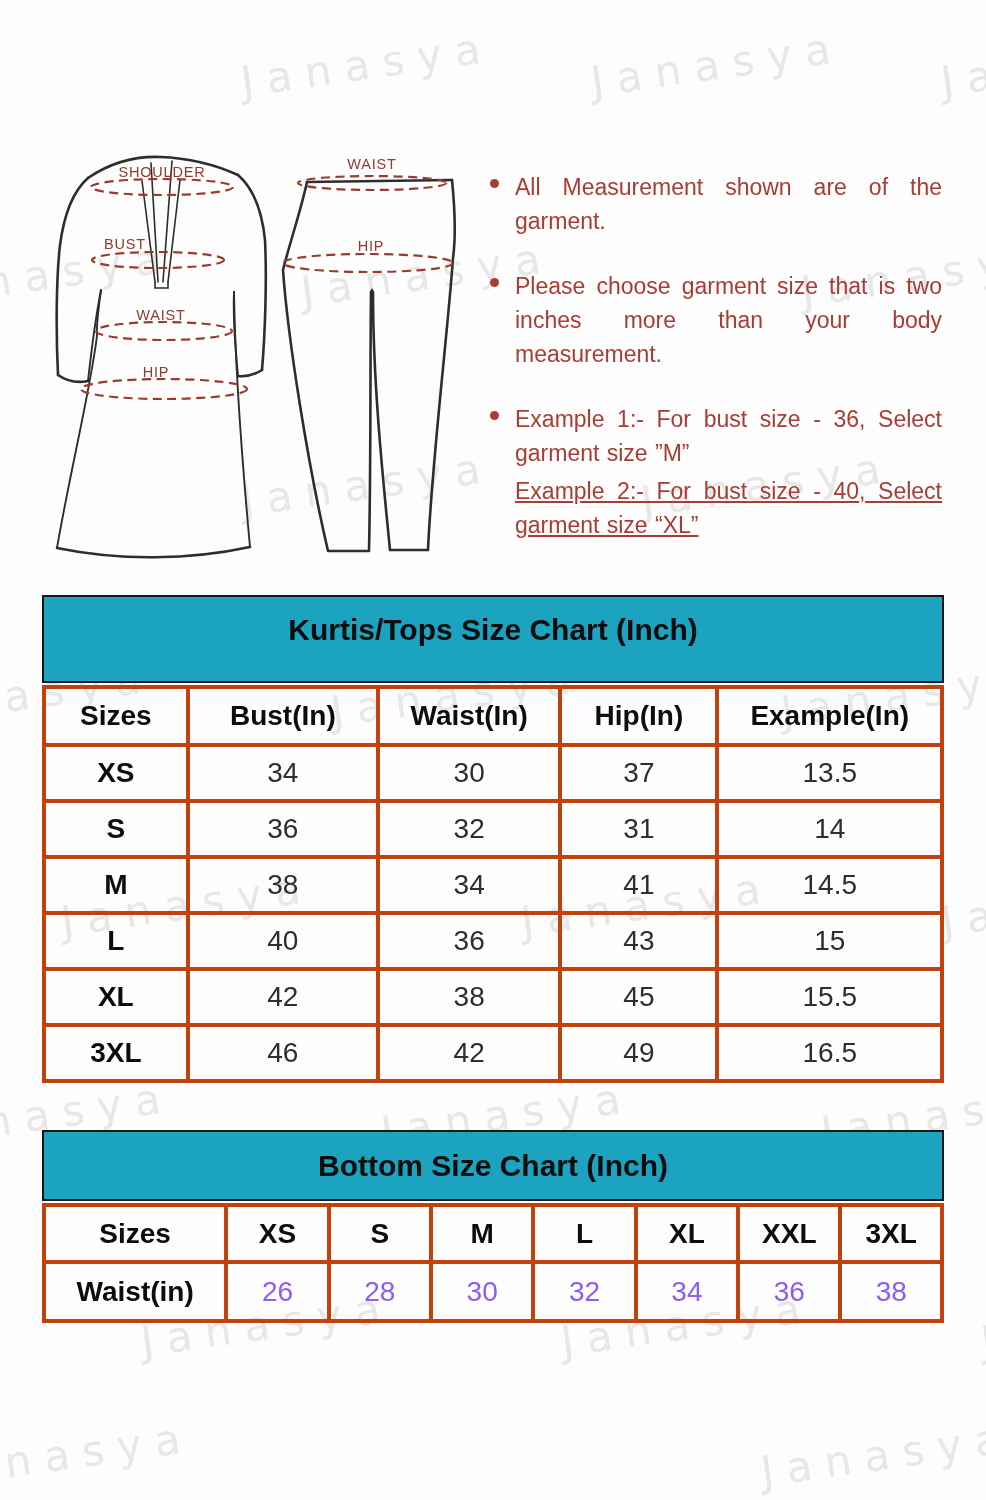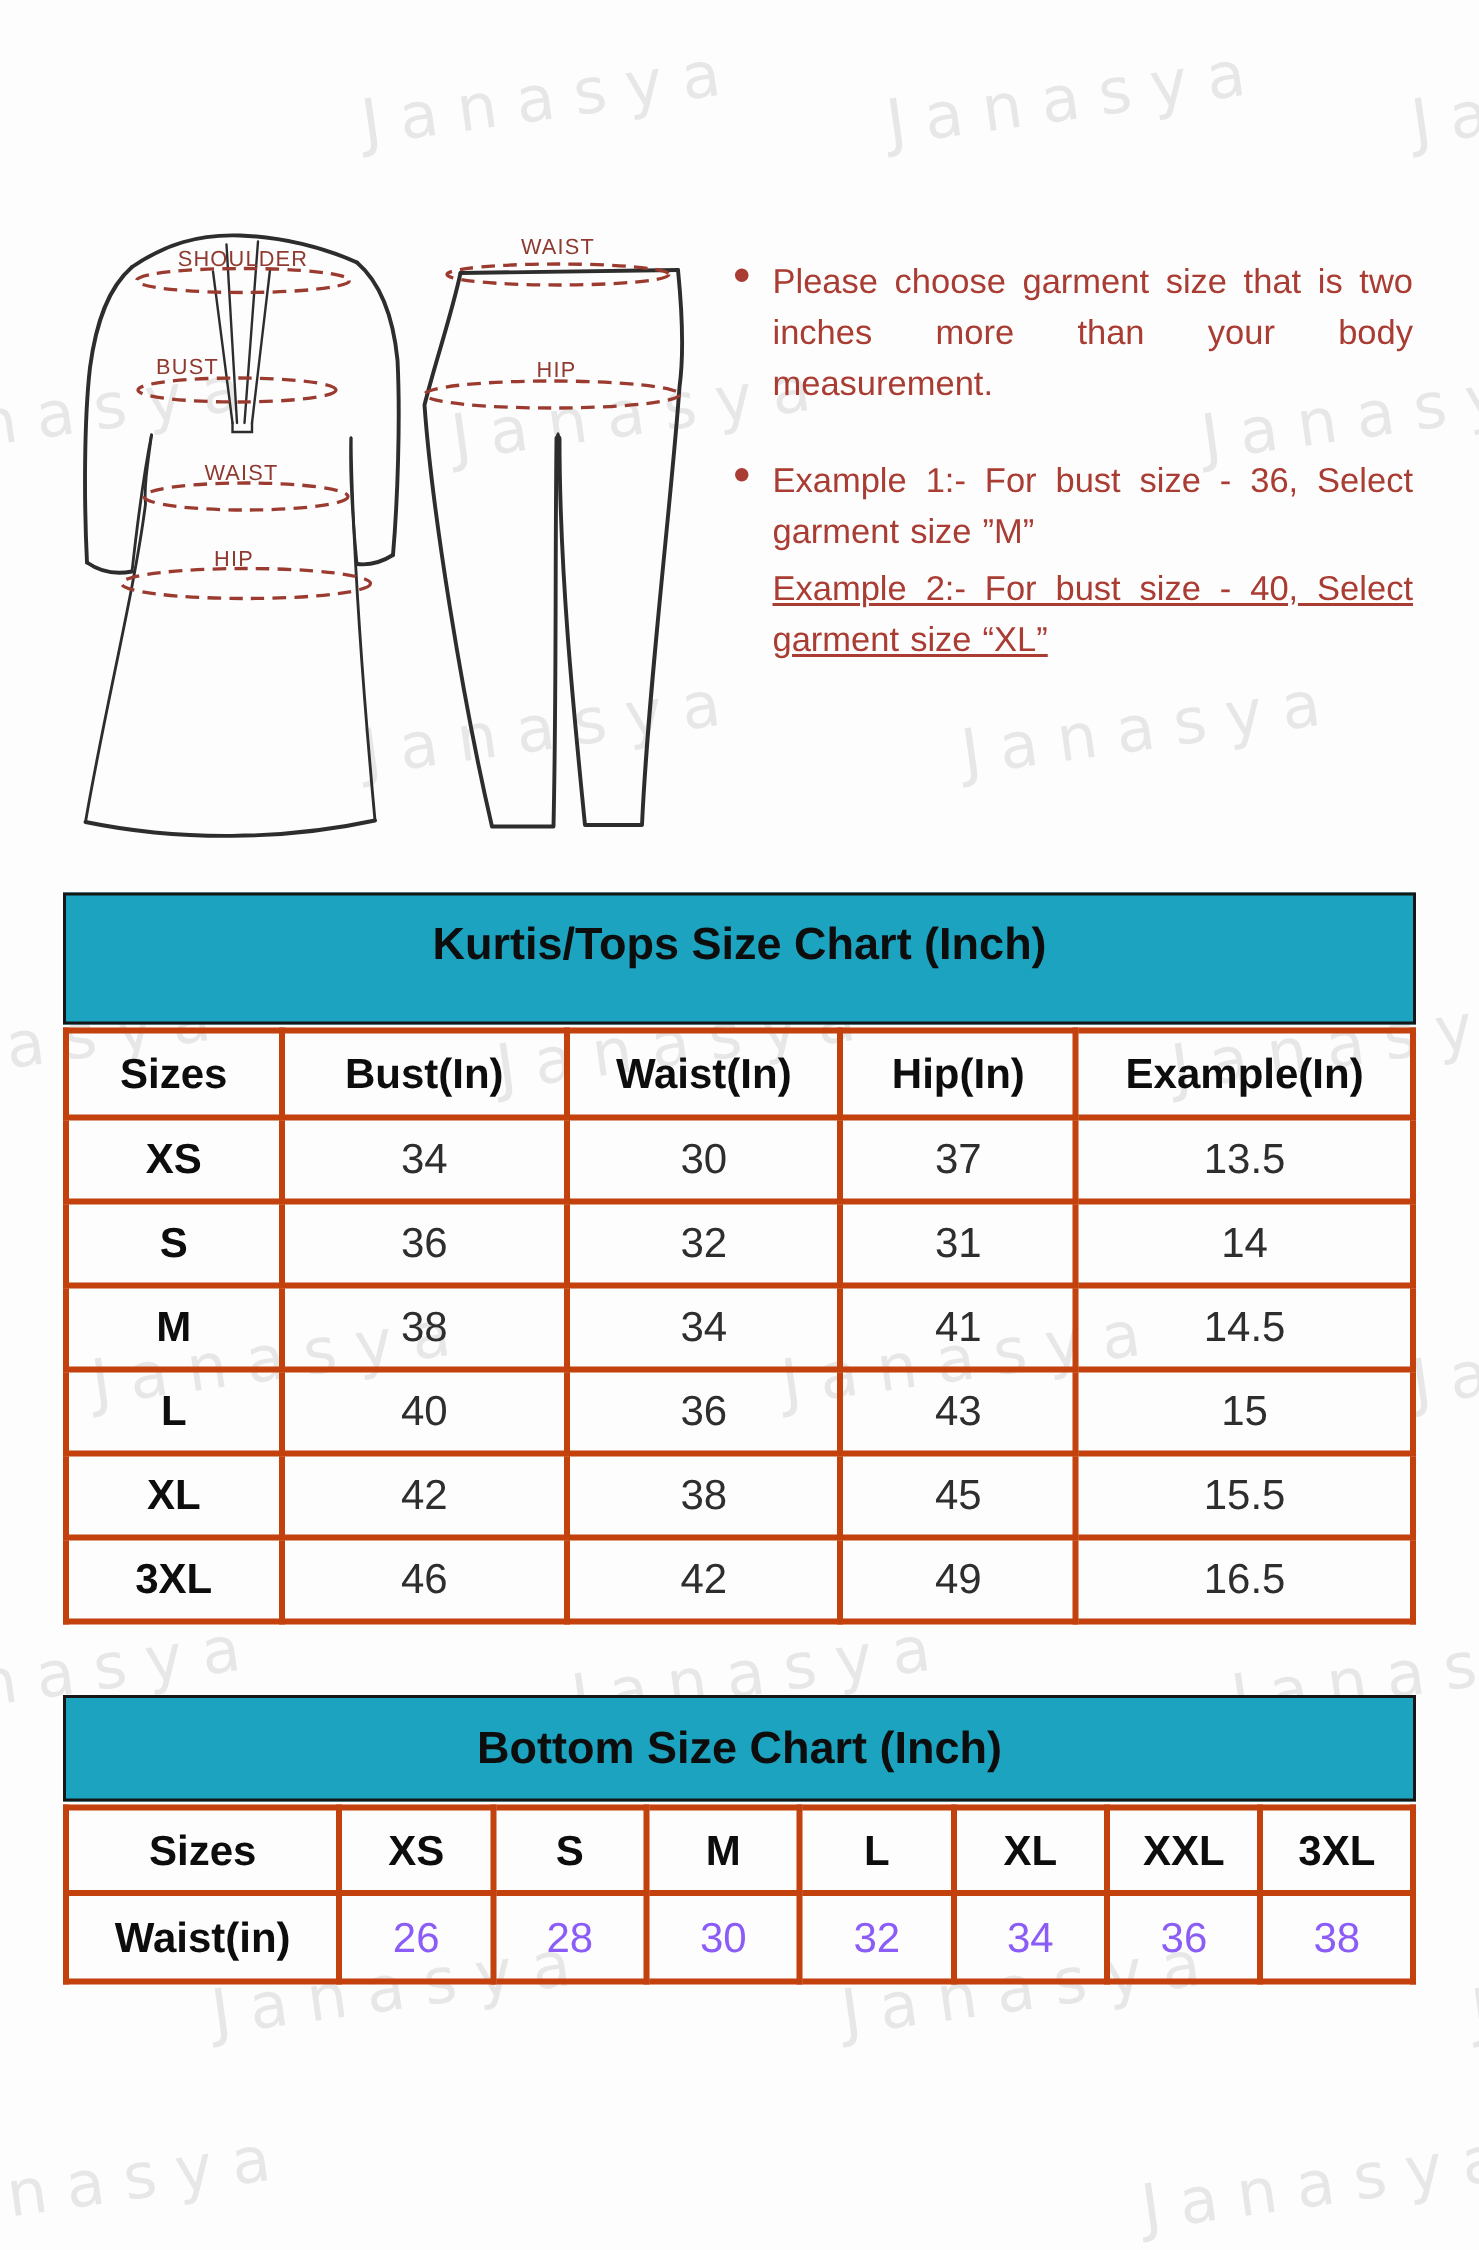--- a/index.html
+++ b/index.html
@@ -135,20 +135,26 @@
 
       <text class="dlabel" x="352" y="39" text-anchor="middle">WAIST</text>
       <text class="dlabel" x="351" y="121" text-anchor="middle">HIP</text>
     </g>
   </svg>
 
   <div class="notes">
     <div class="note">
       <span class="dot"></span>
       <div class="txt">
+        <p>All Measurement shown are of the garment.</p>
+      </div>
+    </div>
+    <div class="note">
+      <span class="dot"></span>
+      <div class="txt">
         <p>Please choose garment size that is two inches more than your body measurement.</p>
       </div>
     </div>
     <div class="note">
       <span class="dot"></span>
       <div class="txt">
         <p>Example 1:- For bust size - 36, Select garment size ”M”</p>
         <p>Example 2:- For bust size - 40, Select garment size “XL”</p>
       </div>
     </div>

